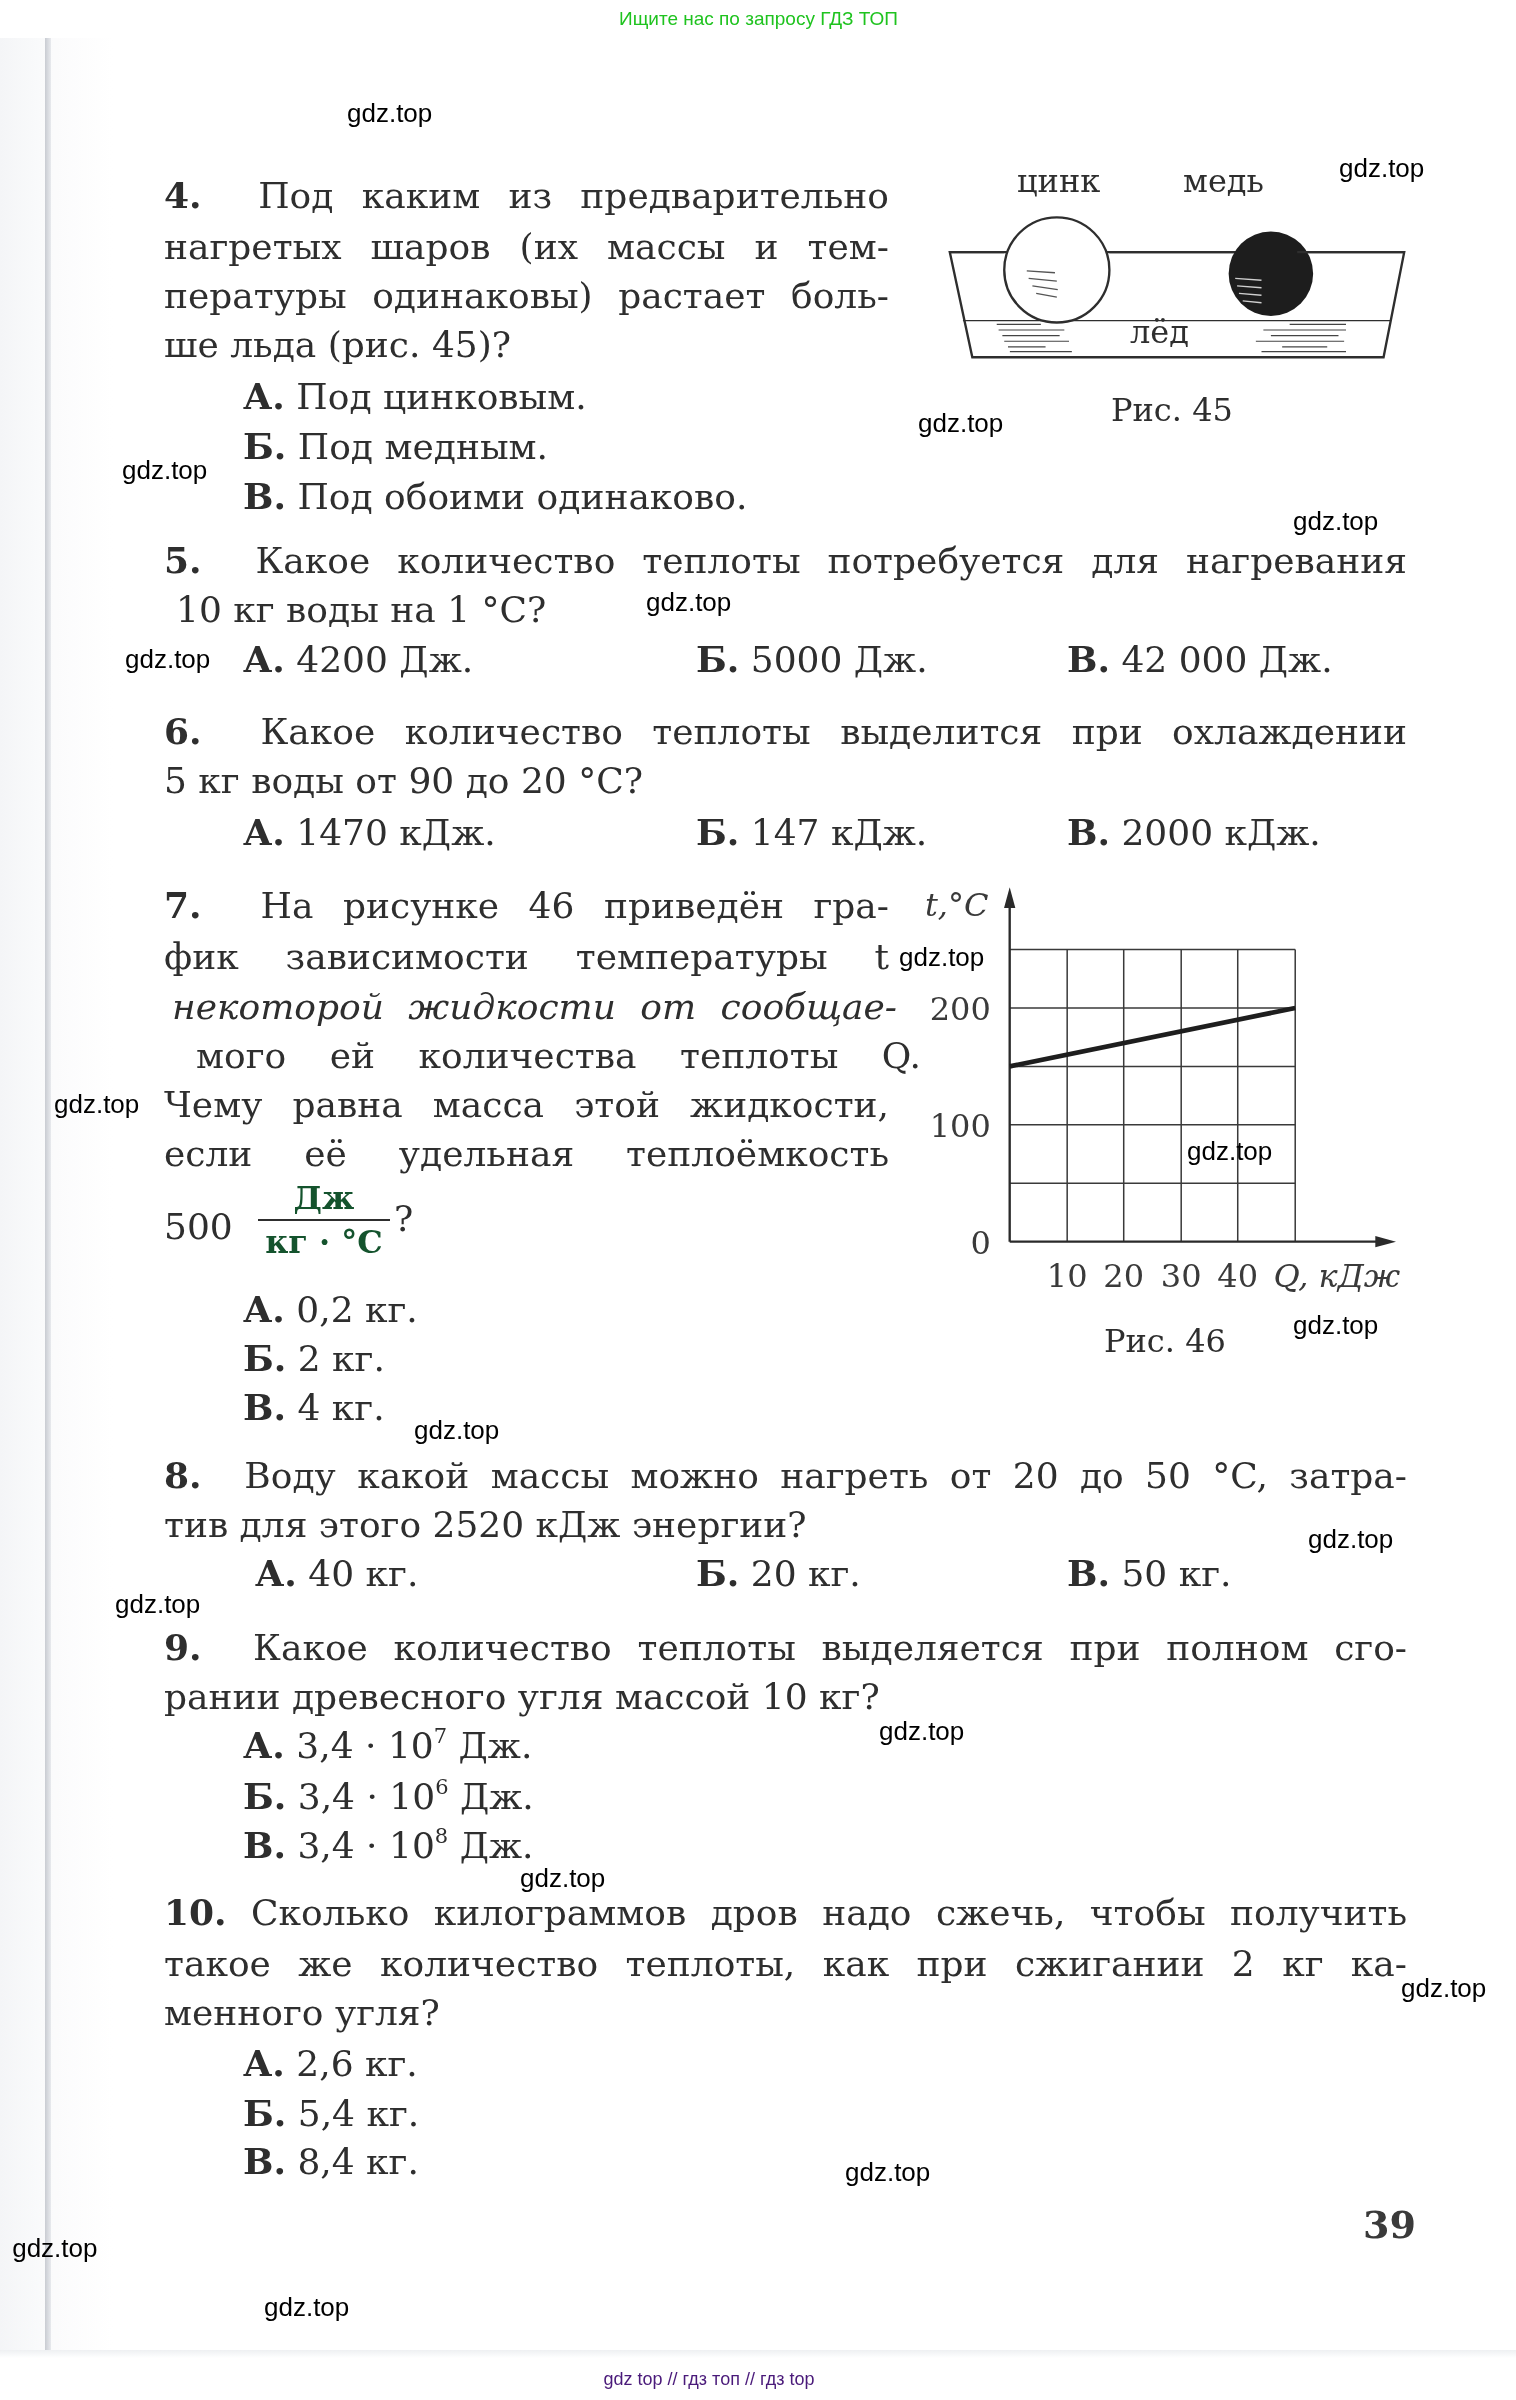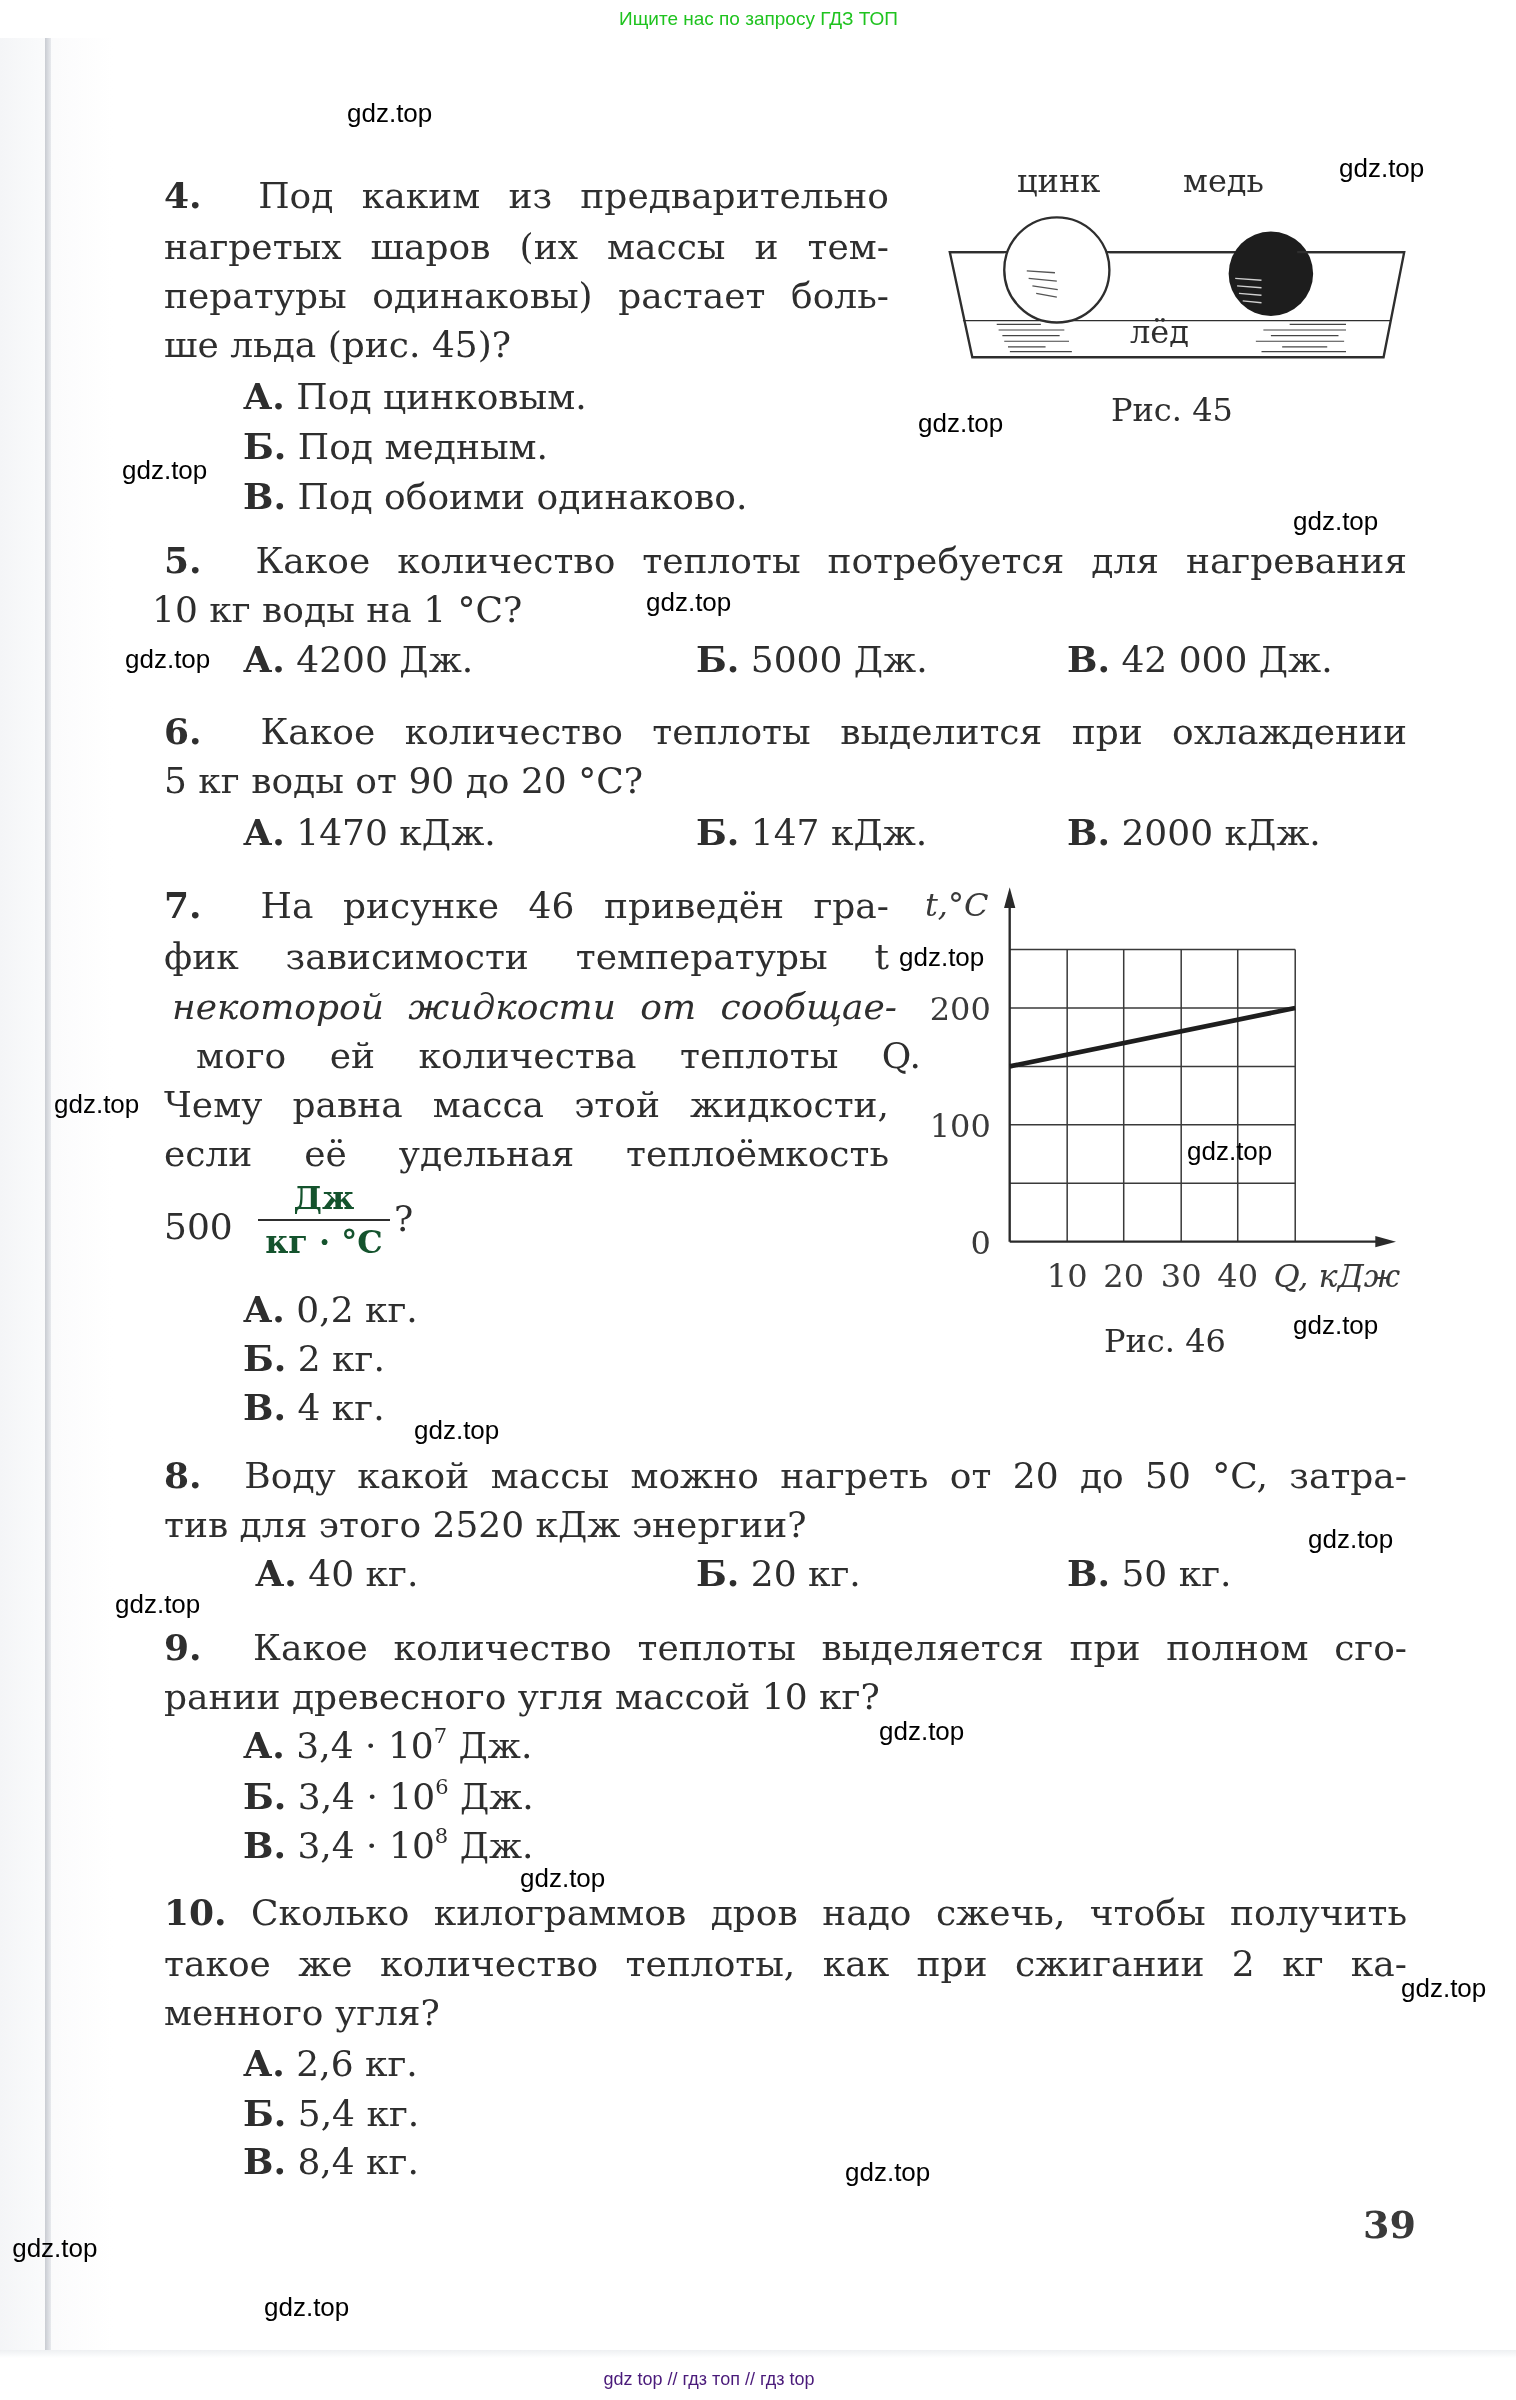--- a/index.html
+++ b/index.html
@@ -118,21 +118,21 @@
       <line x1="372" y1="149" x2="420" y2="149"></line>
       <line x1="350" y1="154" x2="440" y2="154"></line>
     </g>
   </svg>
   <div class="fig-label" style="left:1130px; top:313px;">лёд</div>
   <div class="fig-label" style="left:1111px; top:391px;">Рис. 45</div>
 </div>
 
 <div>
   <div class="line just" style="left:164px; top:536px; width:1243px;"><span class="num">5.</span>&nbsp;&nbsp;<span>Какое количество теплоты потребуется для нагревания</span></div>
-  <div class="line" style="left:152px; top:585px;">10 кг воды на 1 °C?</div>
+  <div class="line" style="left:176px; top:585px;">10 кг воды на 1 °C?</div>
   <div class="line" style="left:243px; top:635px;"><span class="opt">А.</span> <span>4200 Дж.</span></div>
   <div class="line" style="left:696px; top:635px;"><span class="opt">Б.</span> <span>5000 Дж.</span></div>
   <div class="line" style="left:1067px; top:635px;"><span class="opt">В.</span> <span>42 000 Дж.</span></div>
 </div>
 
 <div>
   <div class="line just" style="left:164px; top:707px; width:1243px;"><span class="num">6.</span>&nbsp;&nbsp;<span>Какое количество теплоты выделится при охлаждении</span></div>
   <div class="line" style="left:164px; top:756px;">5 кг воды от 90 до 20 °C?</div>
   <div class="line" style="left:243px; top:808px;"><span class="opt">А.</span> <span>1470 кДж.</span></div>
   <div class="line" style="left:696px; top:808px;"><span class="opt">Б.</span> <span>147 кДж.</span></div>

